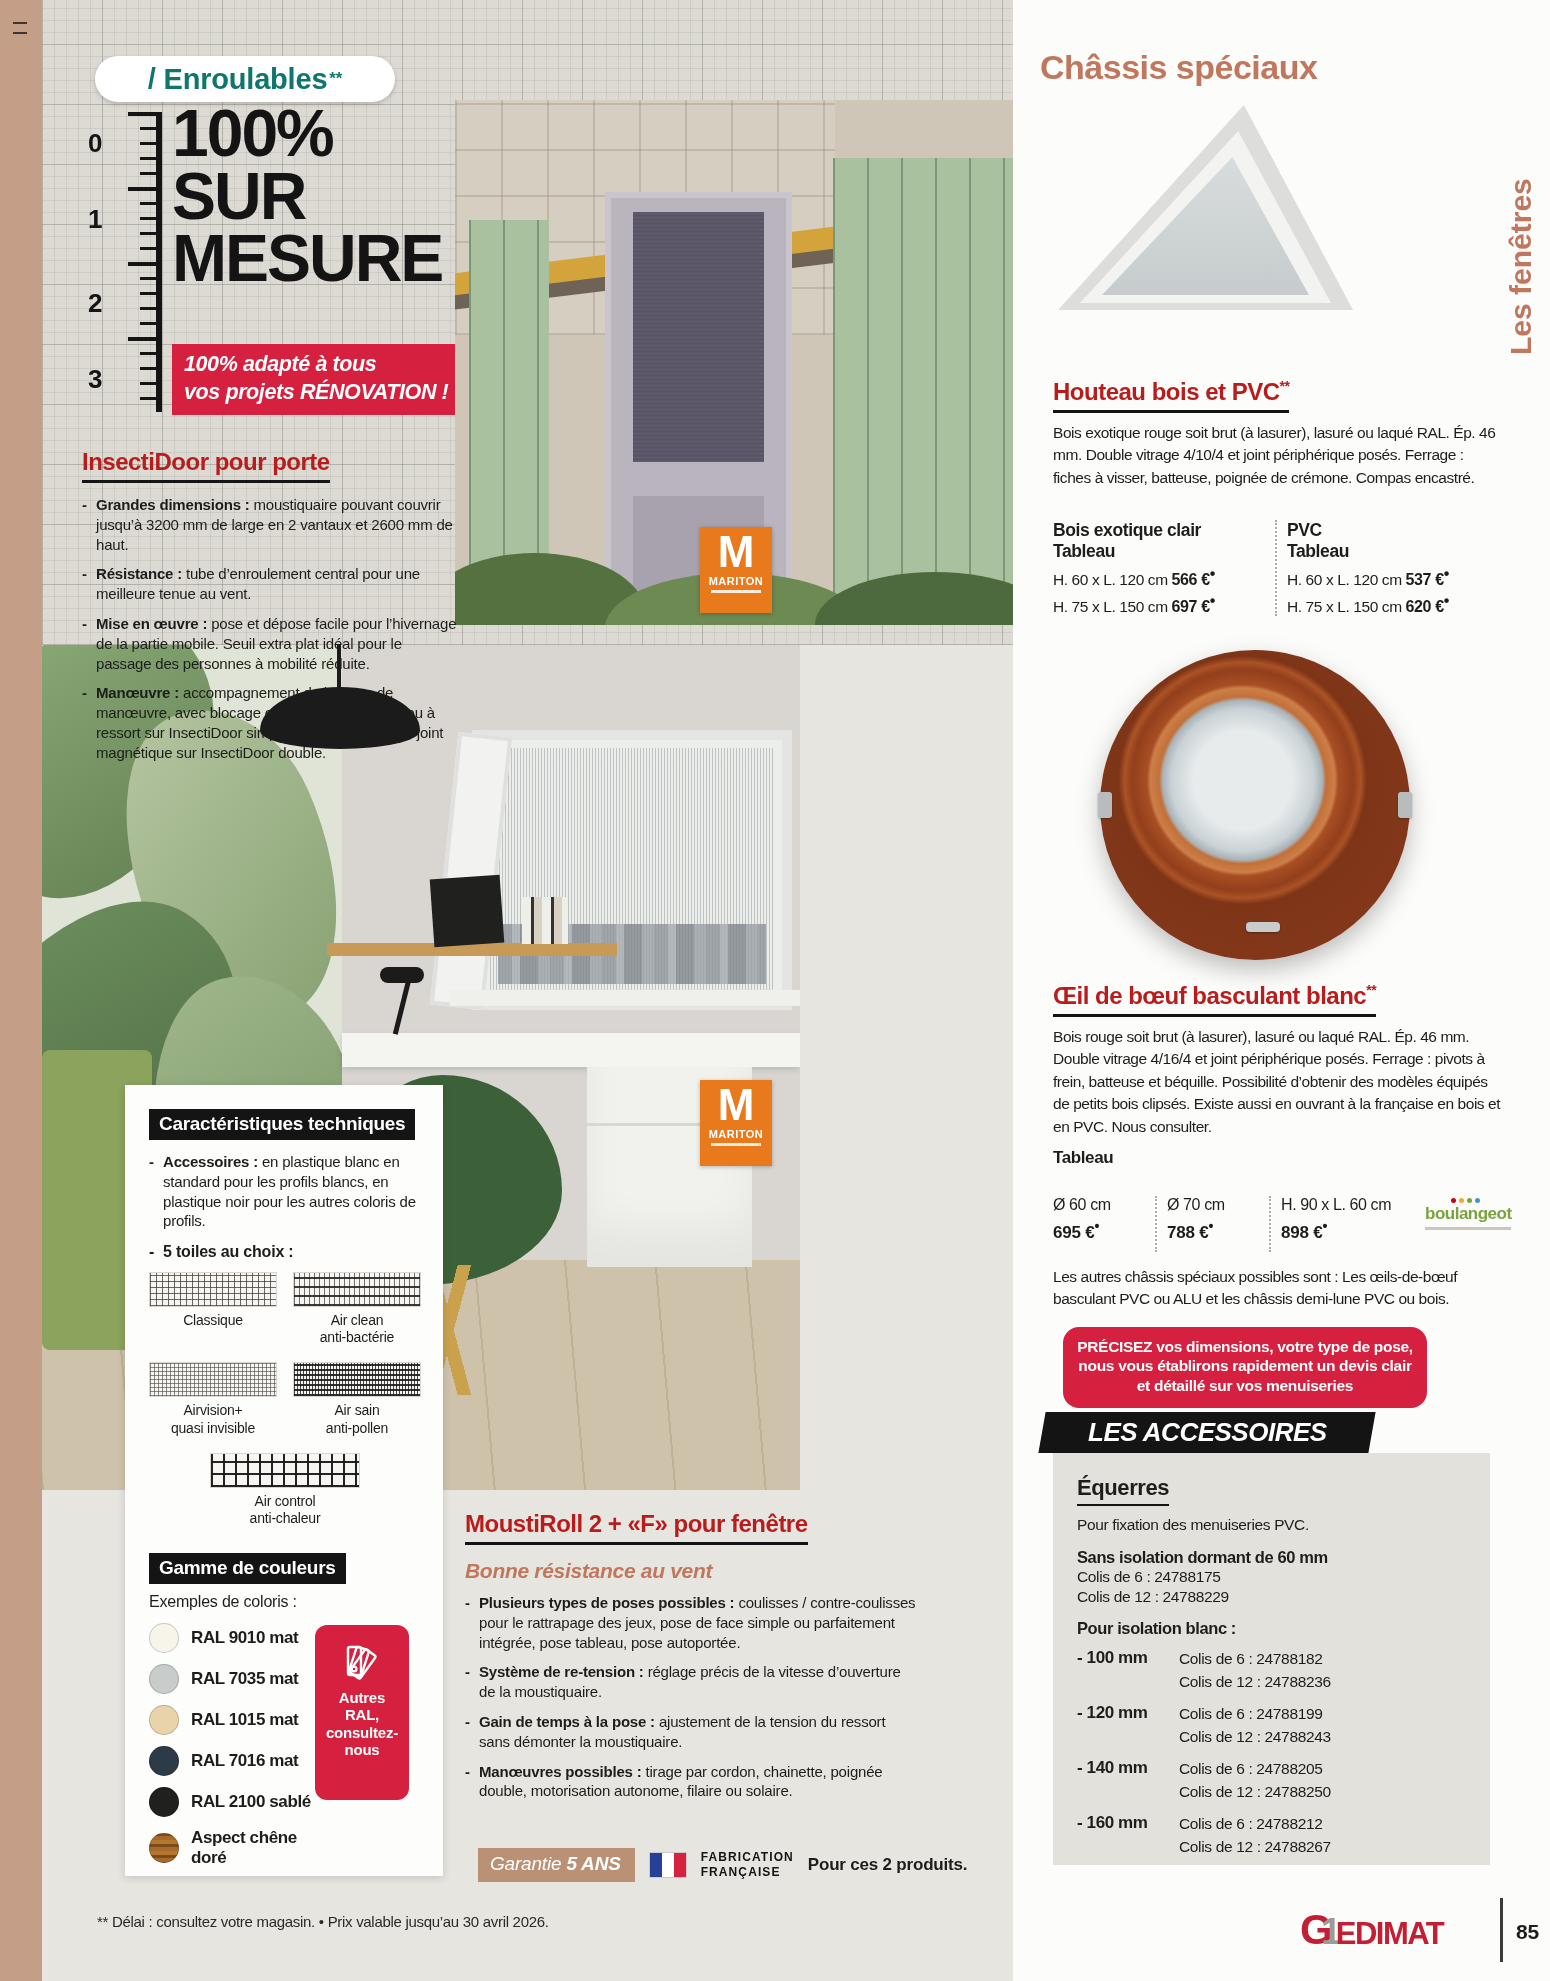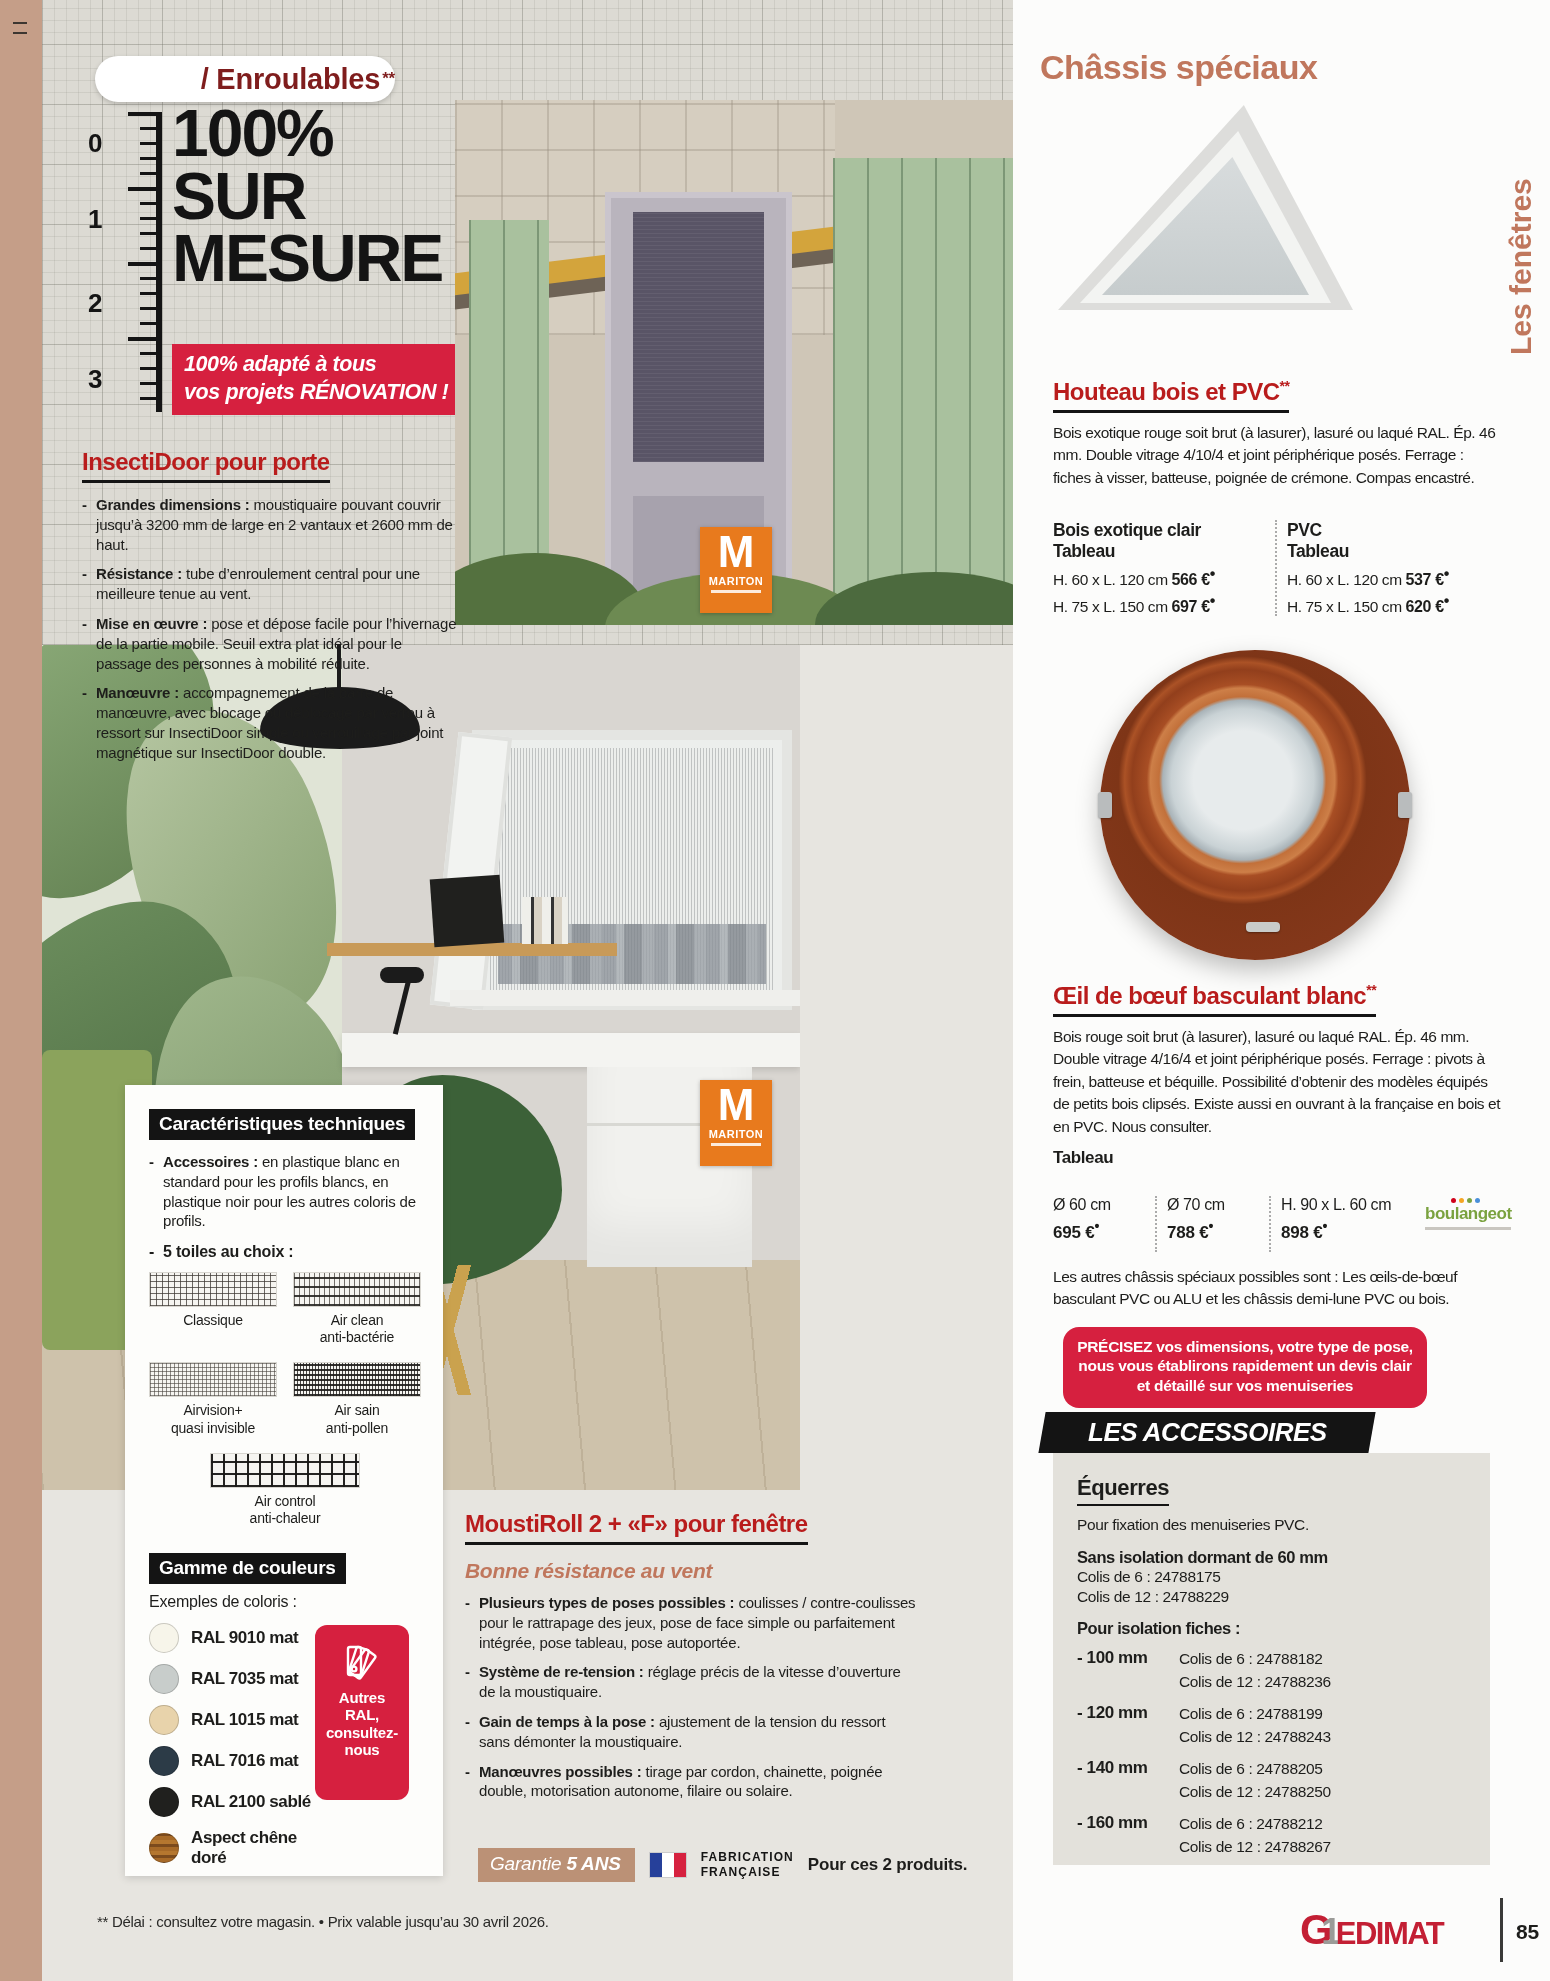--- a/index.html
+++ b/index.html
@@ -25,22 +25,22 @@
       repeating-linear-gradient(0deg, rgba(120,120,110,.14) 0 1px, transparent 1px 12px),
       repeating-linear-gradient(90deg, rgba(120,120,110,.14) 0 1px, transparent 1px 12px);}
 
   
   .right-panel{left:1013px;top:0;width:537px;height:1981px;background:#fcfcfb;}
   .side-label{right:4px;top:55px;width:42px;height:300px;color:#c0775d;font-weight:700;font-size:30px;
     writing-mode:vertical-rl;transform:rotate(180deg);text-align:left;letter-spacing:0;}
 
   
   .pill{left:95px;top:56px;width:300px;height:46px;background:#fff;border-radius:24px;
-    box-shadow:0 2px 5px rgba(0,0,0,.18);display:flex;align-items:center;justify-content:flex-end;
-    font-size:29px;font-weight:700;color:#7f1d1d;}
+    box-shadow:0 2px 5px rgba(0,0,0,.18);display:flex;align-items:center;justify-content:center;
+    font-size:29px;font-weight:700;color:#0f766e;}
   .pill sup{font-size:17px;margin-left:2px;}
   .ruler{left:88px;top:112px;width:74px;height:300px;}
   .ruler .bar{position:absolute;right:0;top:0;width:6px;height:100%;background:#141414;}
   .ruler .ticks{position:absolute;right:6px;top:0;width:16px;height:100%;
     background:repeating-linear-gradient(180deg,#141414 0 3px,transparent 3px 15px);}
   .ruler .ticks-long{position:absolute;right:6px;top:0;width:28px;height:100%;
     background:repeating-linear-gradient(180deg,#141414 0 4px,transparent 4px 75px);}
   .ruler .num{position:absolute;left:0;font-size:26px;font-weight:700;color:#141414;}
   .headline{left:172px;top:102px;width:300px;font-size:66px;line-height:.95;font-weight:900;
     color:#141414;letter-spacing:-2px;}
@@ -469,21 +469,21 @@
   <div class="abs acc-banner">
     <span>LES ACCESSOIRES</span>
   </div>
 
   <div class="abs acc-box">
     <span class="equerres-title">Équerres</span>
     <div class="acc-text" style="margin-top:9px;">Pour fixation des menuiseries PVC.</div>
     <div class="acc-bold" style="margin-top:13px;">Sans isolation dormant de 60 mm</div>
     <div class="acc-text">Colis de 6 : 24788175</div>
     <div class="acc-text">Colis de 12 : 24788229</div>
-    <div class="acc-bold" style="margin-top:12px;">Pour isolation fiches :</div>
+    <div class="acc-bold" style="margin-top:12px;">Pour isolation blanc :</div>
     <div class="iso-row">
       <div class="iso-size">- 100 mm</div>
       <div class="iso-lines">
           <div>Colis de 6 : 24788182</div>
           <div>Colis de 12 : 24788236</div>
         </div>
     </div>
     <div class="iso-row">
       <div class="iso-size">- 120 mm</div>
       <div class="iso-lines">

